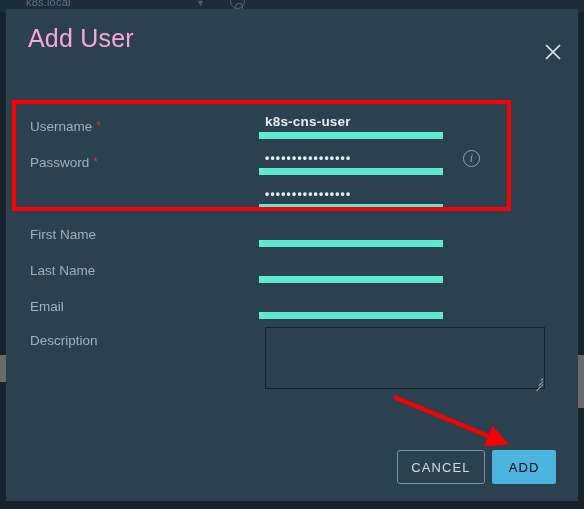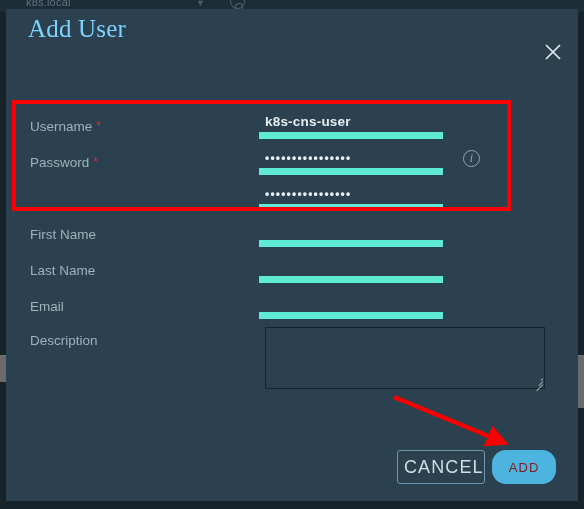--- a/index.html
+++ b/index.html
@@ -77,26 +77,25 @@
   .modal {
     position: absolute;
     left: 6px; top: 9px;
     width: 572px; height: 492px;
     background: #2b4150;
     box-sizing: border-box;
   }
 
   .modal-title {
     position: absolute;
-    left: 22px; top: 6px;
+    left: 22px; top: 15px;
     font-size: 25px;
     font-weight: 400;
-    color: #7dd3fc;
+    color: #f9a8d4;
     letter-spacing: .2px;
-    font-family: Liberation Serif, serif;
   }
 
   .close-btn {
     position: absolute;
     left: 534px; top: 30px;
     width: 26px; height: 26px;
     cursor: pointer;
   }
   .close-btn svg { display: block; }
 
@@ -204,32 +203,32 @@
   
   .btn-cancel {
     position: absolute;
     left: 391px; top: 441px;
     width: 88px; height: 34px;
     background: transparent;
     border: 1px solid #6e98b2;
     border-radius: 3px;
     color: #cfdde5;
     font-family: "Liberation Sans", sans-serif;
-    font-size: 18px;
+    font-size: 13px;
     letter-spacing: 1.1px;
     cursor: pointer;
   }
   .btn-add {
     position: absolute;
     left: 486px; top: 441px;
     width: 64px; height: 34px;
     background: #4db4e0;
     border: none;
-    border-radius: 14px;
-    color: #7f1d1d;
+    border-radius: 2px;
+    color: #000000;
     font-family: "Liberation Sans", sans-serif;
     font-size: 13px;
     letter-spacing: 1.1px;
     cursor: pointer;
   }
 
   
   .anno-box {
     position: absolute;
     left: 12px; top: 100px;

